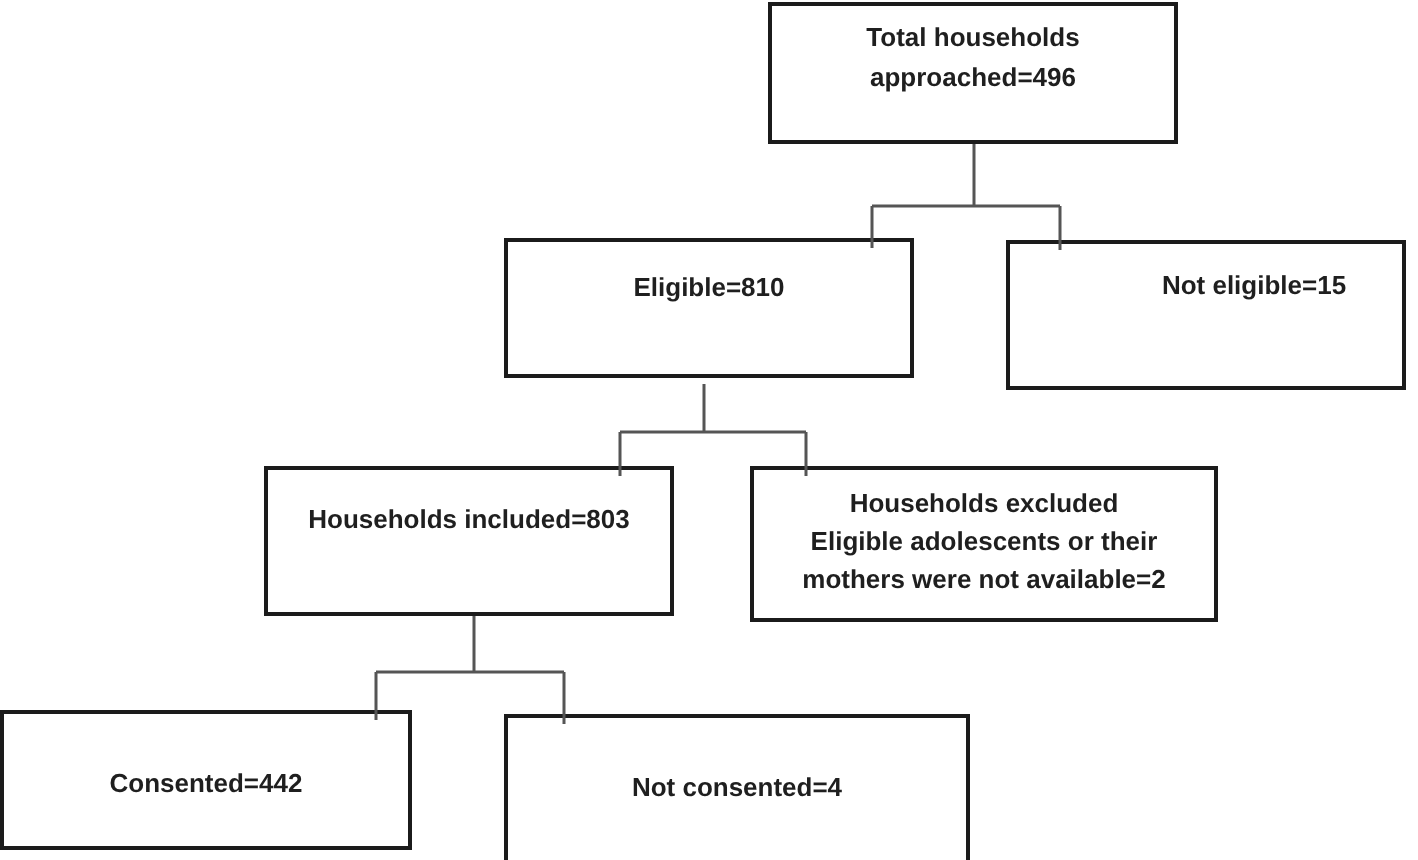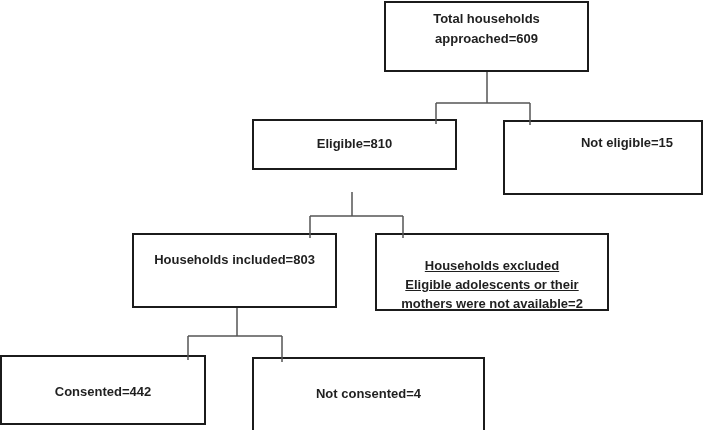--- a/index.html
+++ b/index.html
@@ -31,35 +31,35 @@
     border:2px solid var(--box-border);
     background:var(--background);
     text-align:center;
     color:var(--text);
     font-size:13px;
     font-weight:600;
     line-height:19px;
   }
   .tline{white-space:nowrap;}
   .n-total        {left:384px; top:1px;   width:205px; height:71px; padding-top:6px; line-height:20px;}
-  .n-eligible     {left:252px; top:119px; width:205px; height:51px; padding-top:13px;}
+  .n-eligible     {left:252px; top:119px; width:205px; height:70px; padding-top:13px;}
   .n-not-eligible {left:503px; top:120px; width:200px; height:75px; padding-top:11px;padding-left:48px;}
   .n-included     {left:132px; top:233px; width:205px; height:75px; padding-top:15px;}
-  .n-excluded     {left:375px; top:233px; width:234px; height:78px; padding-top:21px;text-decoration:underline;}
+  .n-excluded     {left:375px; top:233px; width:234px; height:78px; padding-top:7px;}
   .n-consented    {left:0px;   top:355px; width:206px; height:70px; padding-top:25px;}
   .n-not-consented{left:252px; top:357px; width:233px; height:81px; padding-top:25px;}
 </style>
 </head>
 <body>
 
 <div class="canvas">
 
   <div class="node n-total">
     <div class="tline">Total households</div>
-    <div class="tline">approached=609</div>
+    <div class="tline">approached=496</div>
   </div>
 
   <div class="node n-eligible">
     <div class="tline">Eligible=810</div>
   </div>
 
   <div class="node n-not-eligible">
     <div class="tline">Not eligible=15</div>
   </div>
 

